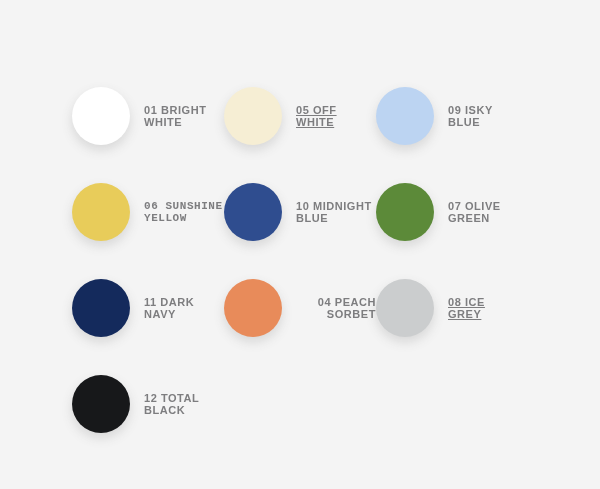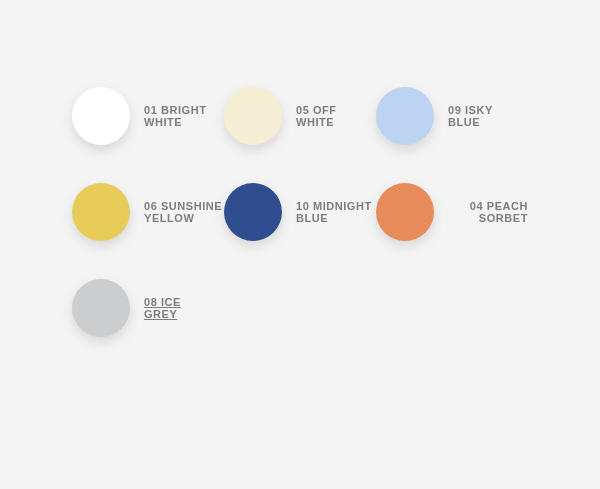--- a/index.html
+++ b/index.html
@@ -85,59 +85,77 @@
       <div class="swatch-label" style="color: rgb(125, 125, 127);">
         <span class="line">01 BRIGHT</span>
         <span class="line">WHITE</span>
       </div>
     </div>
 
     <div class="swatch-item">
       <div class="swatch-dot-wrap">
         <div class="swatch-dot" style="background: rgb(246, 238, 212);"></div>
       </div>
-      <div class="swatch-label" style="color: rgb(125, 125, 127);">
+      <div class="swatch-label" style="color: rgb(125, 125, 127); text-decoration: underline;">
         <span class="line">05 OFF</span>
         <span class="line">WHITE</span>
       </div>
     </div>
 
     <div class="swatch-item">
       <div class="swatch-dot-wrap">
         <div class="swatch-dot" style="background: rgb(188, 212, 242);"></div>
       </div>
       <div class="swatch-label" style="color: rgb(125, 125, 127);">
         <span class="line">09 ISKY</span>
         <span class="line">BLUE</span>
       </div>
     </div>
 
 
     <div class="swatch-item">
       <div class="swatch-dot-wrap">
         <div class="swatch-dot" style="background: rgb(232, 204, 90);"></div>
       </div>
-      <div class="swatch-label" style="color: rgb(125, 125, 127);">
+      <div class="swatch-label" style="color: rgb(125, 125, 127); font-family: Liberation Mono, monospace;">
         <span class="line">06 SUNSHINE</span>
         <span class="line">YELLOW</span>
       </div>
     </div>
 
     <div class="swatch-item">
       <div class="swatch-dot-wrap">
         <div class="swatch-dot" style="background: rgb(47, 77, 143);"></div>
       </div>
       <div class="swatch-label" style="color: rgb(125, 125, 127);">
         <span class="line">10 MIDNIGHT</span>
         <span class="line">BLUE</span>
       </div>
     </div>
 
 
+    <div class="swatch-item">
+      <div class="swatch-dot-wrap">
+        <div class="swatch-dot" style="background: rgb(92, 138, 57);"></div>
+      </div>
+      <div class="swatch-label" style="color: rgb(125, 125, 127);">
+        <span class="line">07 OLIVE</span>
+        <span class="line">GREEN</span>
+      </div>
+    </div>
 
+    <div class="swatch-item">
+      <div class="swatch-dot-wrap">
+        <div class="swatch-dot" style="background: rgb(20, 42, 92);"></div>
+      </div>
+      <div class="swatch-label" style="color: rgb(125, 125, 127);">
+        <span class="line">11 DARK</span>
+        <span class="line">NAVY</span>
+      </div>
+    </div>
 
     <div class="swatch-item">
       <div class="swatch-dot-wrap">
         <div class="swatch-dot" style="background: rgb(232, 139, 90);"></div>
       </div>
       <div class="swatch-label" style="color: rgb(125, 125, 127); text-align: right;">
         <span class="line">04 PEACH</span>
         <span class="line">SORBET</span>
       </div>
     </div>
@@ -145,15 +163,24 @@
     <div class="swatch-item">
       <div class="swatch-dot-wrap">
         <div class="swatch-dot" style="background: rgb(203, 205, 206);"></div>
       </div>
       <div class="swatch-label" style="color: rgb(125, 125, 127); text-decoration: underline;">
         <span class="line">08 ICE</span>
         <span class="line">GREY</span>
       </div>
     </div>
 
+    <div class="swatch-item">
+      <div class="swatch-dot-wrap">
+        <div class="swatch-dot" style="background: rgb(23, 24, 26);"></div>
+      </div>
+      <div class="swatch-label" style="color: rgb(125, 125, 127);">
+        <span class="line">12 TOTAL</span>
+        <span class="line">BLACK</span>
+      </div>
+    </div>
 
   </div>
 </div>
 
 </body></html>

